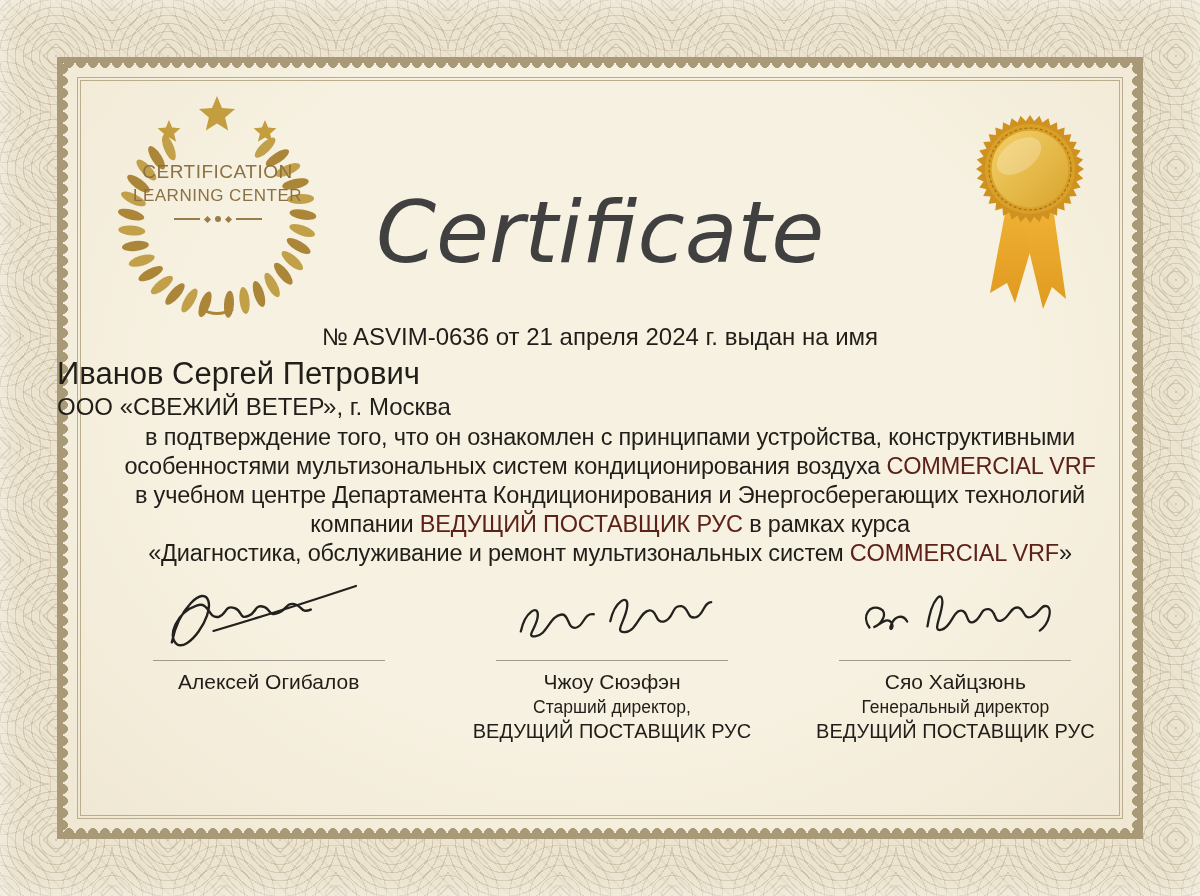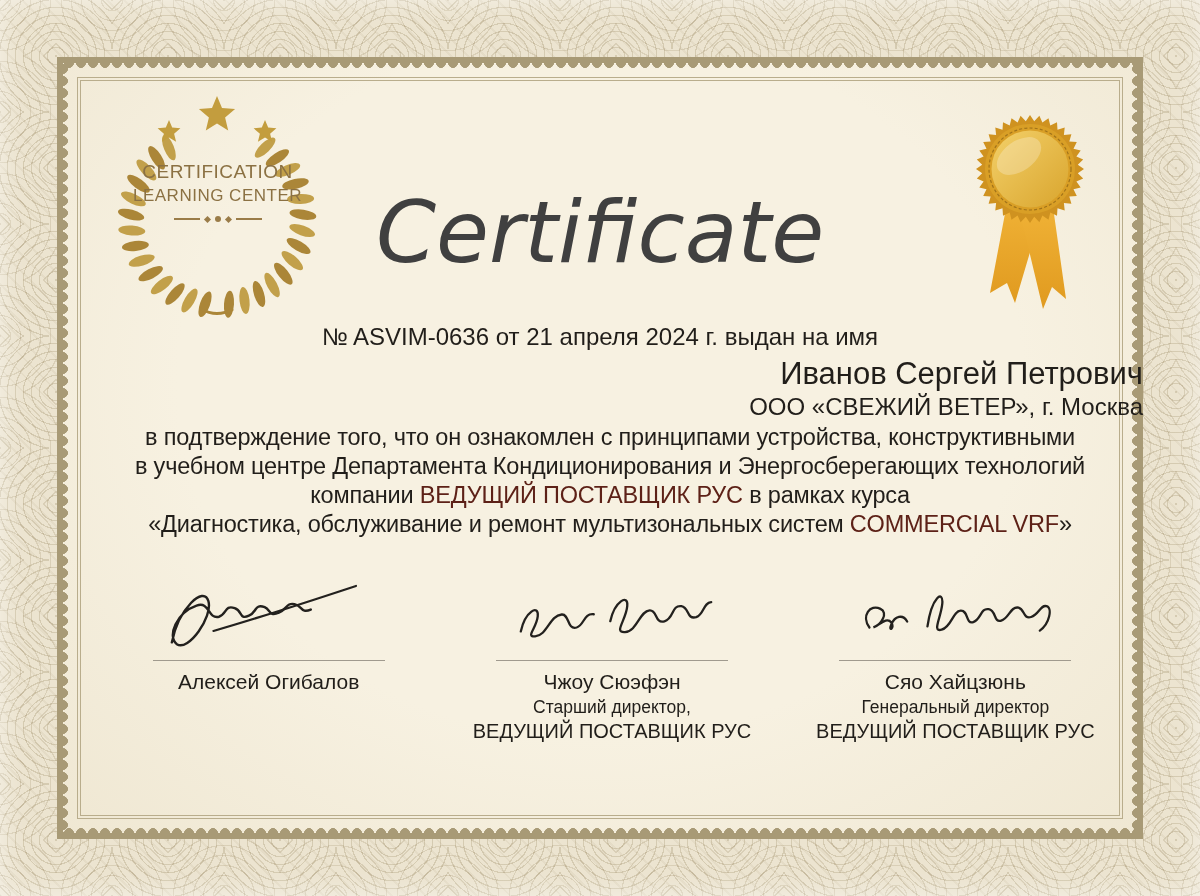--- a/index.html
+++ b/index.html
@@ -56,22 +56,22 @@
   .logo-div .dot{width:6px;height:6px;border-radius:50%;background:#9a7c48;}
 
   
   .medal{position:absolute;right:38px;top:42px;width:150px;height:215px;}
 
   
   .title{position:absolute;top:128px;left:0;right:0;text-align:center;
     font-family:"DejaVu Sans",sans-serif;font-style:italic;font-weight:400;
     font-size:86px;line-height:1.1;color:#404040;}
   .issue{position:absolute;top:266px;left:0;right:0;text-align:center;font-size:24px;}
-  .r-name{position:absolute;top:299px;left:0;right:0;text-align:right;font-size:31px;}
-  .r-company{position:absolute;top:336px;left:0;right:0;text-align:right;font-size:24px;}
+  .r-name{position:absolute;top:299px;left:0;right:0;text-align:left;font-size:31px;}
+  .r-company{position:absolute;top:336px;left:0;right:0;text-align:left;font-size:24px;}
   .body-text{position:absolute;top:366px;left:20px;right:20px;text-align:center;
     font-size:23.5px;line-height:29px;letter-spacing:-.2px;padding-left:20px;}
   .accent{color:#5d2117;}
 
   
   .signatures{position:absolute;left:40px;right:16px;top:520px;display:flex;}
   .sig-col{flex:1;display:flex;flex-direction:column;align-items:center;}
   .sig-scribble{height:80px;display:flex;align-items:flex-end;}
   .sig-line{width:232px;height:1px;background:#a09a8e;margin-top:3px;}
   .sig-name{font-size:21px;margin-top:9px;}
@@ -160,20 +160,21 @@
       <ellipse cx="64" cy="57" rx="25" ry="15" fill="rgba(255,255,255,.25)" transform="rotate(-35 64 57)"></ellipse>
     </svg>
 
   <div class="title">Certificate</div>
   <div class="issue">№ ASVIM-0636 от 21 апреля 2024 г. выдан на имя</div>
   <div class="r-name">Иванов Сергей Петрович</div>
   <div class="r-company">ООО «СВЕЖИЙ ВЕТЕР», г. Москва</div>
 
   <div class="body-text">
     <div><span>в подтверждение того, что он ознакомлен с принципами устройства, конструктивными</span></div>
+    <div><span>особенностями мультизональных систем кондиционирования воздуха </span><span class="accent">COMMERCIAL VRF</span></div>
     <div><span>в учебном центре Департамента Кондиционирования и Энергосберегающих технологий</span></div>
     <div><span>компании </span><span class="accent">ВЕДУЩИЙ ПОСТАВЩИК РУС</span><span> в рамках курса</span></div>
     <div><span>«Диагностика, обслуживание и ремонт мультизональных систем </span><span class="accent">COMMERCIAL VRF</span><span>»</span></div>
   </div>
 
   <div class="signatures">
 
     <div class="sig-col">
       <div class="sig-scribble">
         <svg width="240" height="80" viewBox="0 0 240 80" style="transform:rotate(-2deg)">

